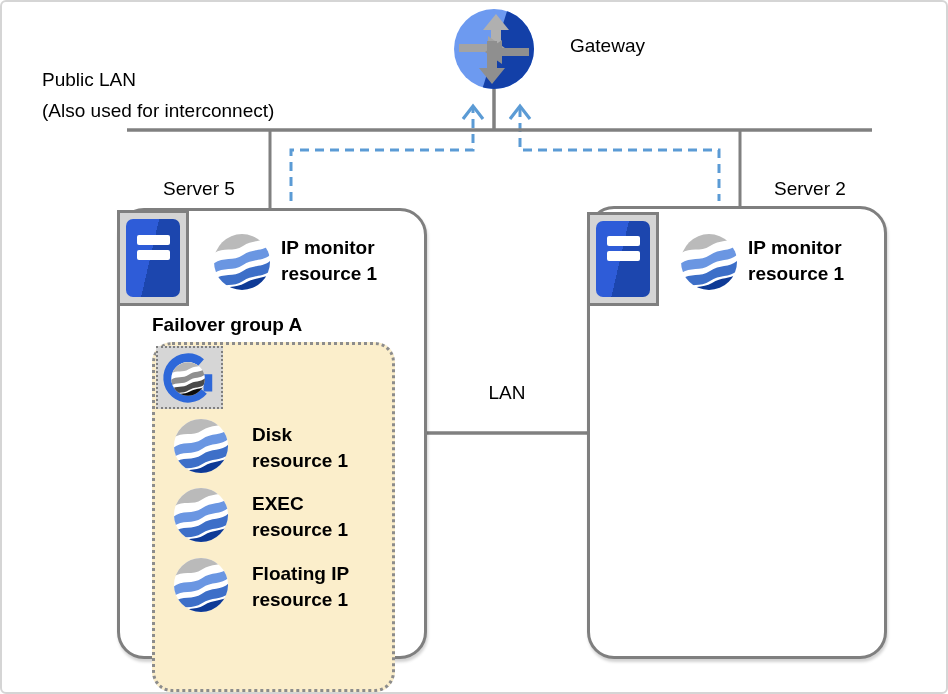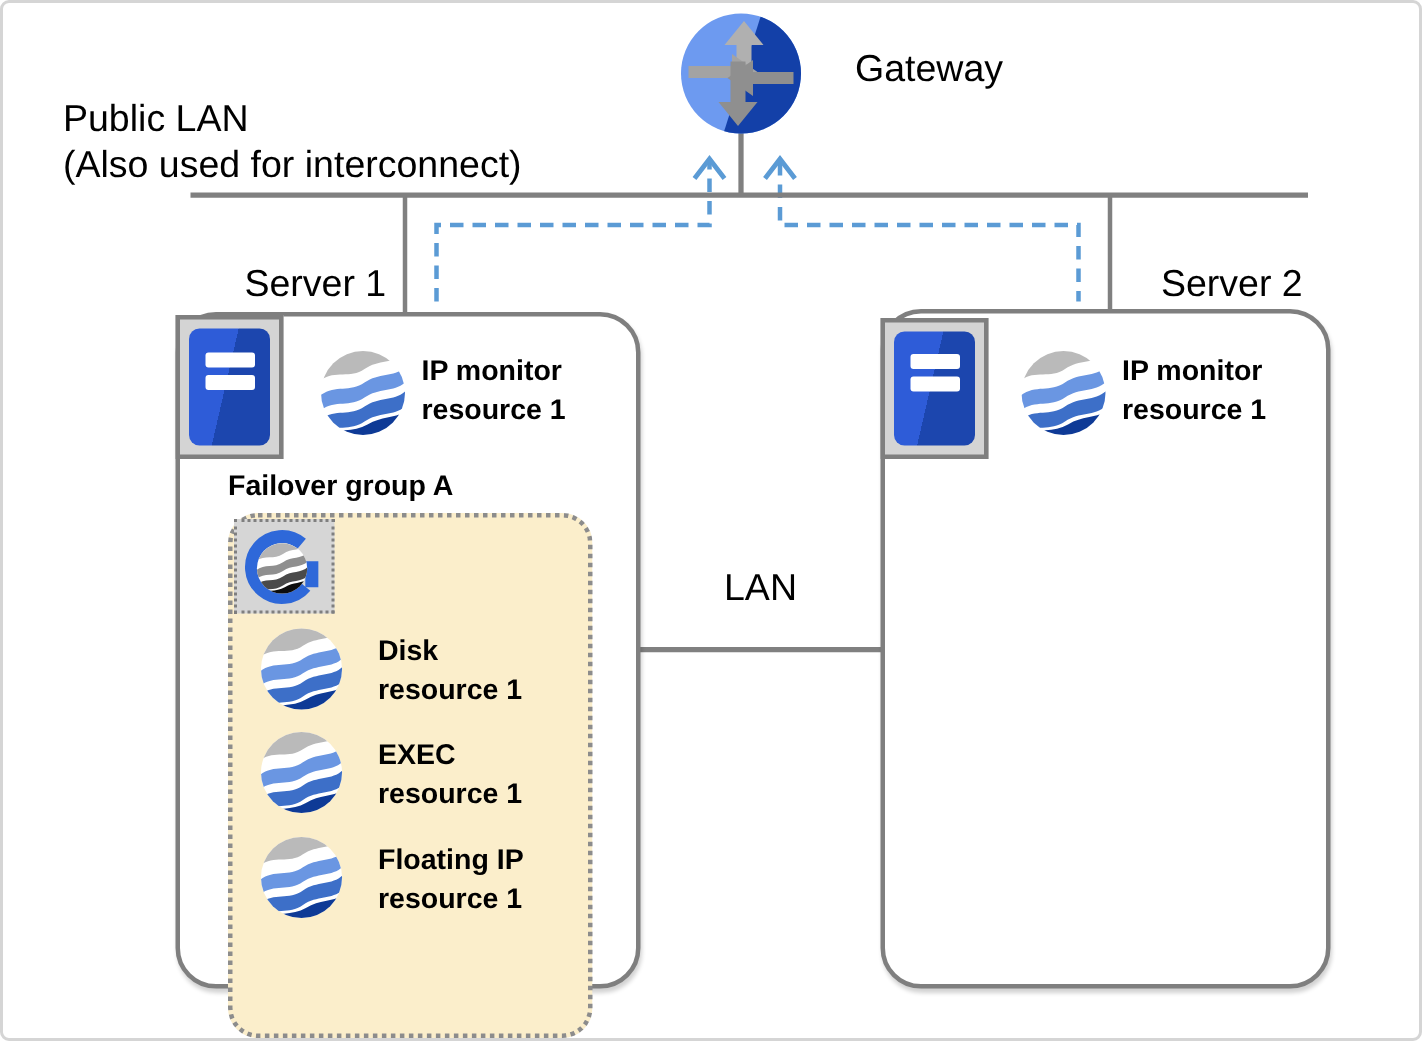--- a/index.html
+++ b/index.html
@@ -2,21 +2,21 @@
 <html><head>
 <meta charset="utf-8">
 <style>
   html,body{margin:0;padding:0;background:#ffffff;}
   .canvas{
     position:relative;width:948px;height:694px;box-sizing:border-box;
     background:#ffffff;border:2px solid #d5d5d5;border-radius:6px;overflow:hidden;
     font-family:"Liberation Sans", sans-serif;color:#000;
   }
   .lines{position:absolute;left:0;top:0;width:948px;height:694px;}
-  .label{position:absolute;font-size:25px;line-height:24px;white-space:nowrap;}
+  .label{position:absolute;font-size:19px;line-height:24px;white-space:nowrap;}
   .public-lan{left:40px;top:62px;line-height:31px;}
   .gateway-label{left:568px;top:32px;}
   .server1-label{left:161px;top:175px;}
   .server2-label{left:772px;top:175px;}
   .interconnect-label{left:425px;top:378px;width:160px;text-align:center;line-height:25px;white-space:normal;}
 
   .gw-icon{position:absolute;left:450px;top:5px;width:84px;height:84px;}
 
   .server-box{
     position:absolute;box-sizing:border-box;background:#ffffff;
@@ -126,21 +126,21 @@
         <path d="M40,77 L27,61 H35 V34 H45 V61 H53 Z" fill="#8f8f8f"></path>
       </g>
     </svg>
   </div>
   <div class="label gateway-label">Gateway</div>
 
   <div class="label public-lan">
     <div>Public LAN</div>
     <div>(Also used for interconnect)</div>
   </div>
-  <div class="label server1-label">Server 1</div>
+  <div class="label server1-label">Server 5</div>
   <div class="label server2-label">Server 2</div>
   <div class="label interconnect-label">
     <div>LAN</div>
   </div>
 
   <div class="server-box server-box-1">
     <div class="server-icon si-1">
       <div class="body">
         <div class="slot s1"></div>
         <div class="slot s2"></div>

